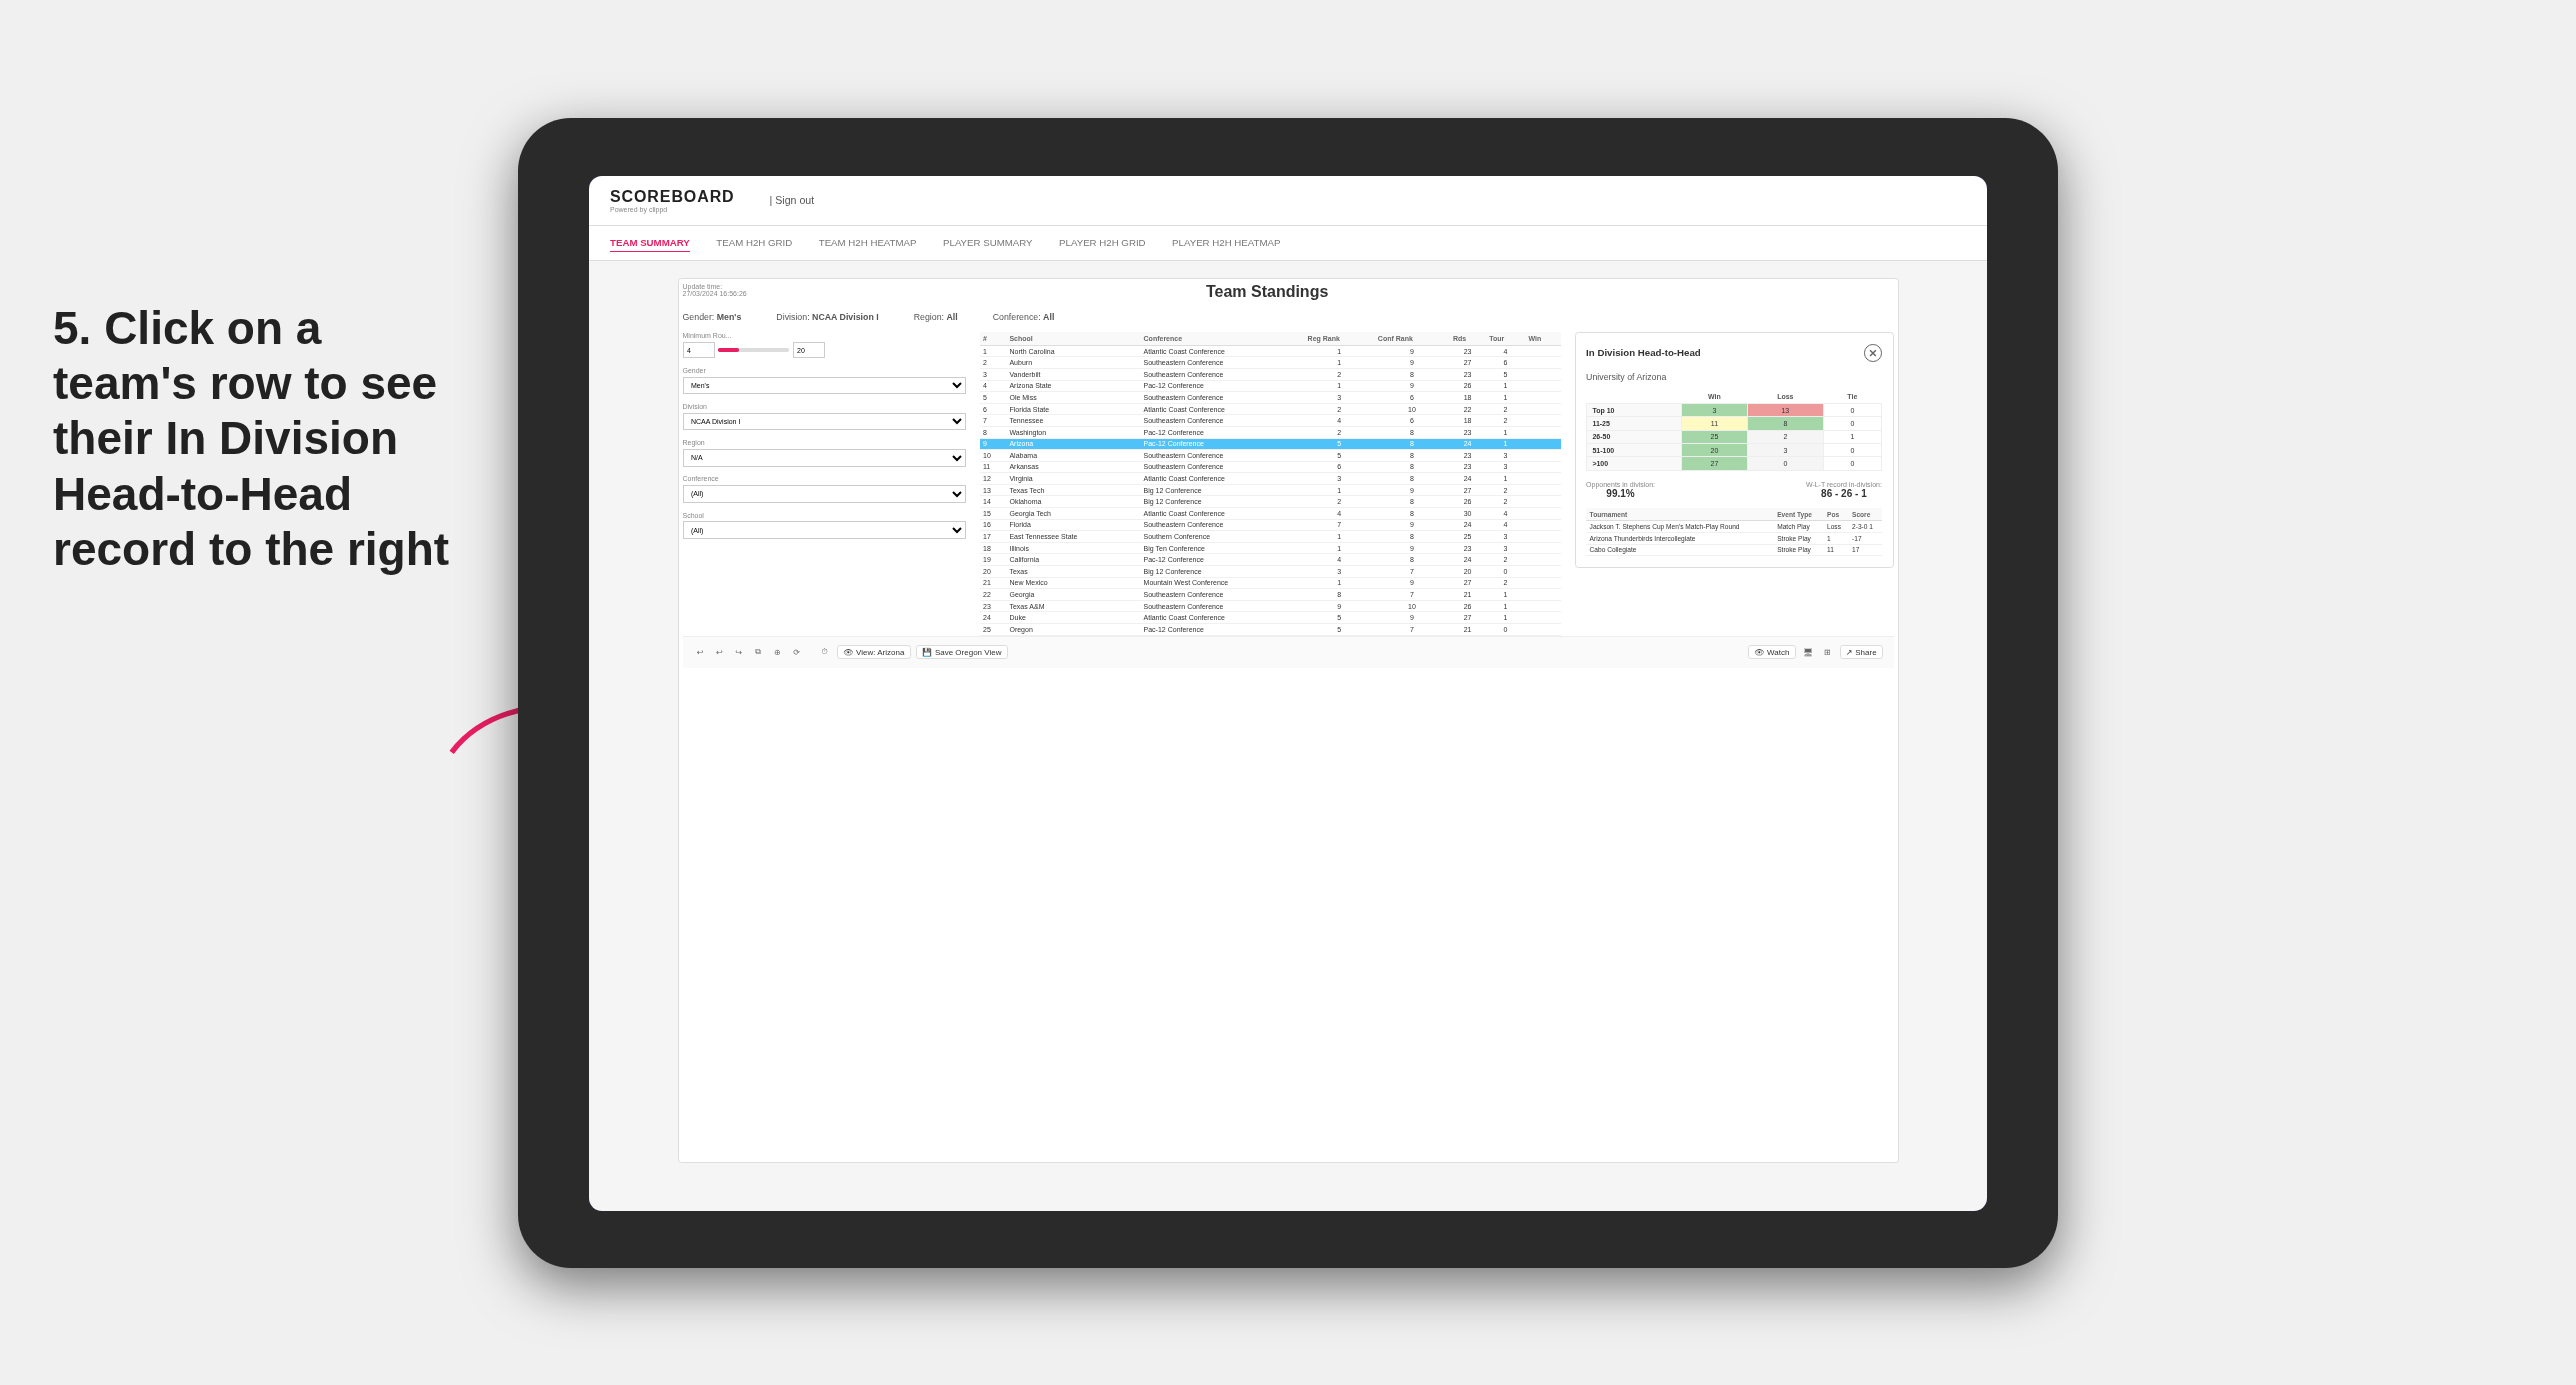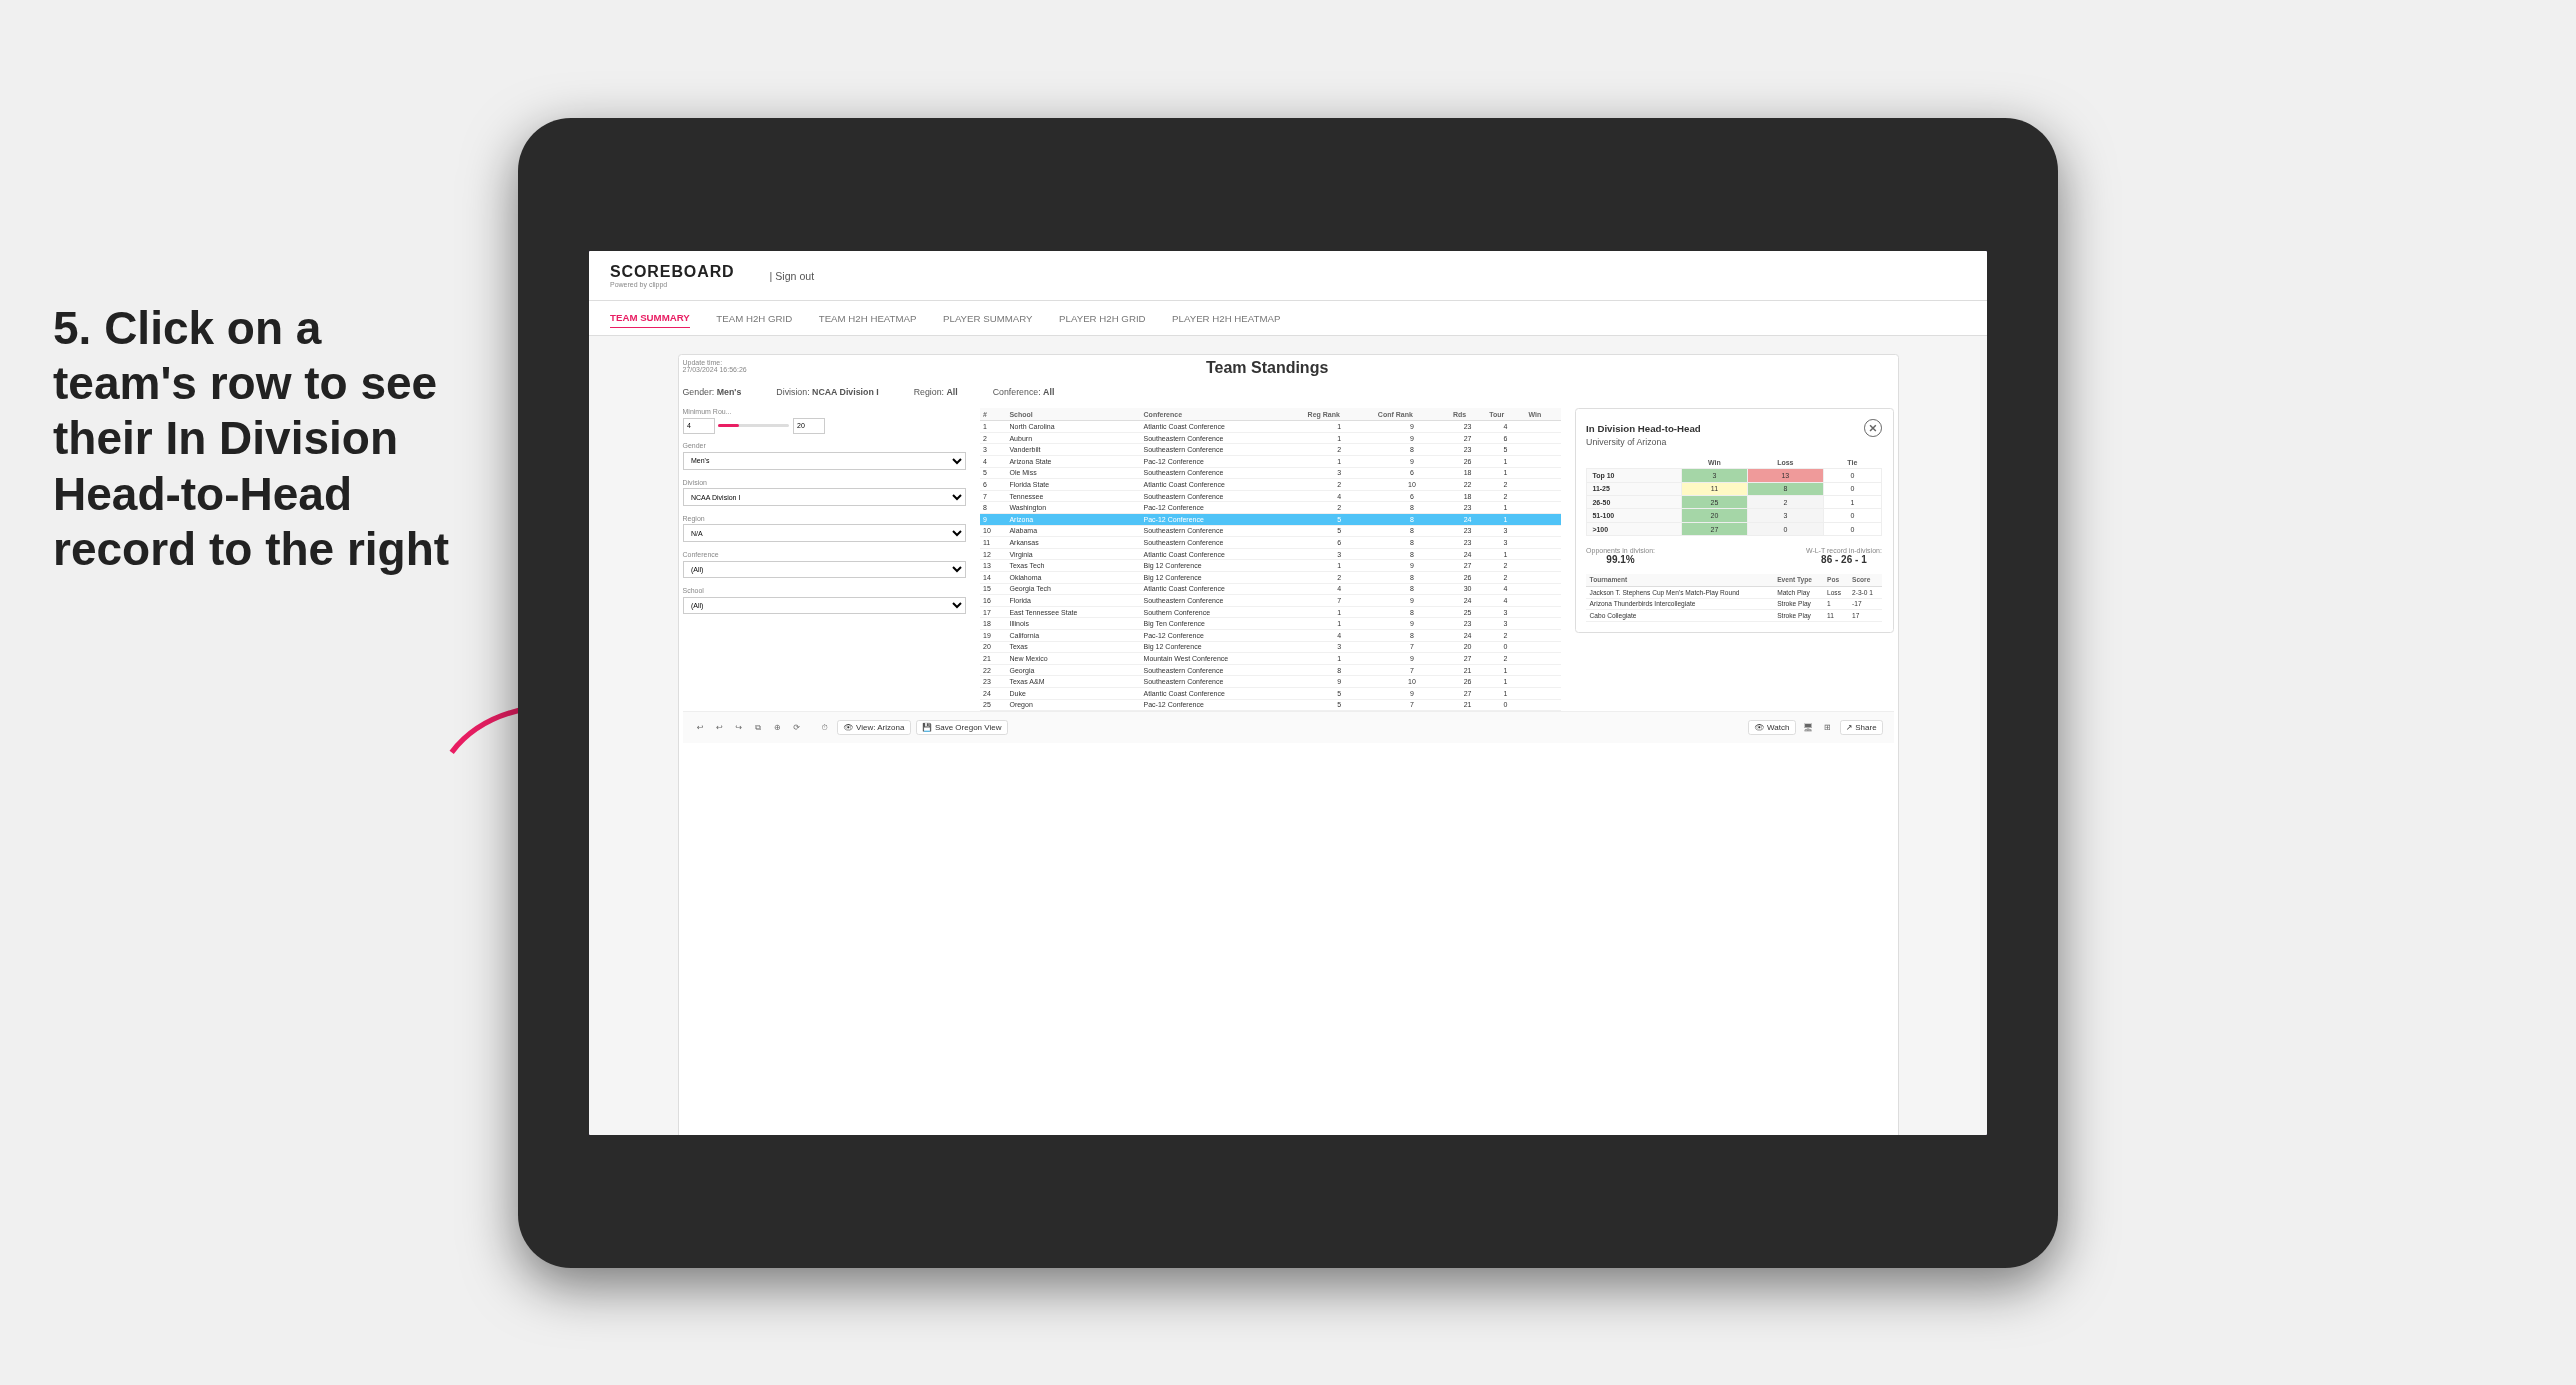--- a/index.html
+++ b/index.html
@@ -32,23 +32,23 @@
       border-radius: 53px;
       display: flex;
       align-items: center;
       justify-content: center;
       position: relative;
       box-shadow: 0 17.7px 53px rgba(0,0,0,0.5);
     }
 
     .tablet-screen {
       width: 1398px;
-      height: 884px;
+      height: 1035px;
       background: #4c1d95;
-      border-radius: 1px;
+      border-radius: 13px;
       overflow: hidden;
       display: flex;
       flex-direction: column;
     }
 
     
     .nav-bar {
       height: 50px;
       background: #fff;
       border-bottom: 0.9px solid #ddd;
@@ -277,21 +277,21 @@
     .h2h-panel {
       border: 0.9px solid #ddd;
       border-radius: 3.5px;
       padding: 10.6px;
     }
 
     .h2h-title {
       font-size: 9.7px;
       font-weight: bold;
       color: #333;
-      margin-bottom: 0;
+      margin-bottom: 10px;
       display: flex;
       justify-content: space-between;
       align-items: center;
       gap: 6px;
     }
 
     .h2h-team {
       font-size: 8.8px;
       color: #555;
       margin-bottom: 8.8px;

